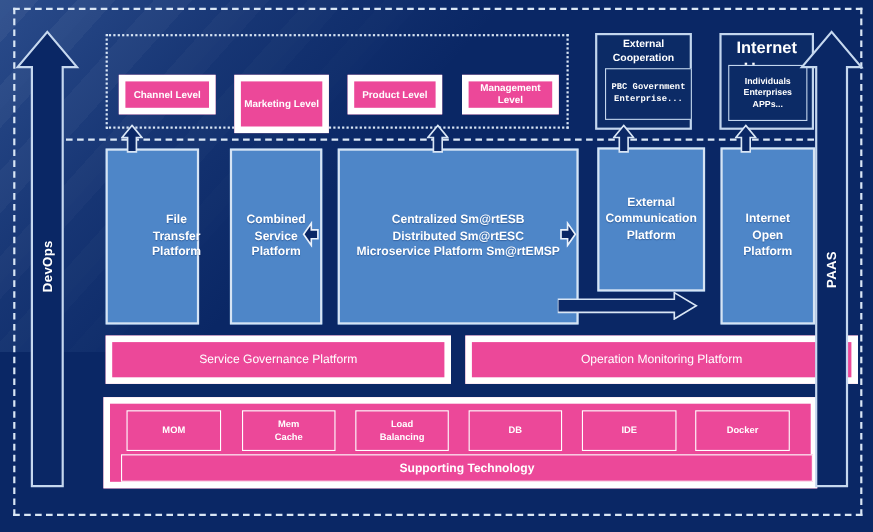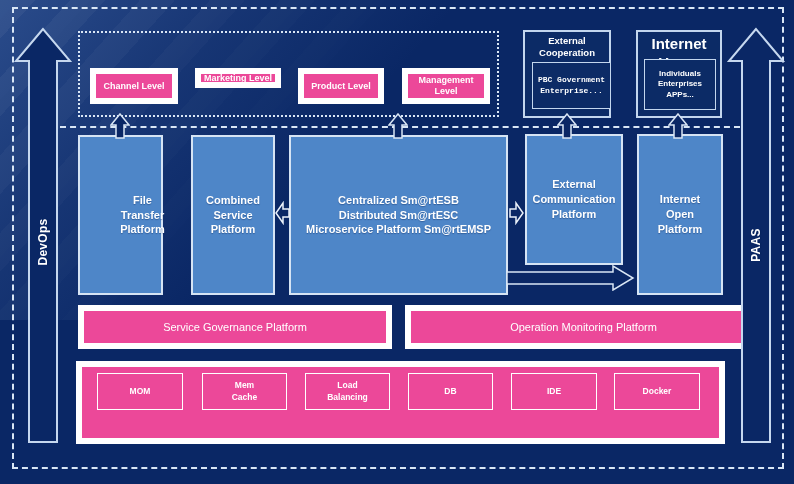--- a/index.html
+++ b/index.html
@@ -10,21 +10,21 @@
     color:#ffffff;
   }
   .glow { position:absolute; left:0; top:0; width:460px; height:320px; z-index:0;
     background:linear-gradient(132deg, rgba(95,135,200,0.38) 0%, rgba(95,135,200,0.15) 32%, rgba(95,135,200,0) 62%); }
   .streaks { position:absolute; left:0; top:0; width:460px; height:320px; z-index:0;
     background:repeating-linear-gradient(132deg, rgba(255,255,255,0.05) 0 26px, rgba(255,255,255,0) 26px 52px);
     -webkit-mask-image:linear-gradient(132deg,#000 0%, transparent 62%);
     mask-image:linear-gradient(132deg,#000 0%, transparent 62%); }
   .outer-dashed { position:absolute; left:12px; top:7px; width:768px; height:458px;
     border:2px dashed #D9E6F5; z-index:1; }
-  .abs { position:absolute; }
+  .abs { position:absolute;margin-left:18px; }
   .dark-box { background:#ec4899; border:6px solid #ffffff; box-sizing:border-box;
     display:flex; align-items:center; justify-content:center; text-align:center; z-index:2; }
   .blue-box { background:#4E86C8; border:2px solid #D6E4F4; box-sizing:border-box;
     display:flex; flex-direction:column; align-items:center; justify-content:center;
     text-align:center; z-index:2; text-shadow:0 1px 1px rgba(0,30,80,0.35); }
   .levels-container { border:2px dotted #D9E6F5; box-sizing:border-box; z-index:1; }
   .level-label { font-size:9px; font-weight:bold; line-height:1.2; }
   .plat-label { font-size:11px; font-weight:600; line-height:1.35; }
   .top-box { background:#0C2B66; border:2px solid #C3D6EE; box-sizing:border-box; z-index:2; text-align:center; }
   .top-title { font-size:9.5px; font-weight:700; line-height:1.25; padding-top:3px; }
@@ -58,21 +58,21 @@
 
   <svg class="arrow-svg" style="left:726px; top:27px;" width="60" height="418" viewBox="0 0 60 418">
     <polygon points="30,2 3,34 16,34 16,415 44,415 44,34 57,34" fill="#0A2765" stroke="#C6D8EF" stroke-width="2" stroke-linejoin="miter"></polygon>
   </svg>
   <div class="rail-label" style="left:756px; top:245px;">PAAS</div>
 
   <div class="abs levels-container" style="left:78px; top:31px; width:421px; height:86px;"></div>
   <div class="abs dark-box level-label" style="left:90px; top:68px; width:88px; height:36px;">
     <span>Channel Level</span>
   </div>
-  <div class="abs dark-box level-label" style="left:195px; top:68px; width:86px; height:20px;justify-content:center;">
+  <div class="abs dark-box level-label" style="left:195px; top:68px; width:86px; height:53px;justify-content:center;">
     <span>Marketing Level</span>
   </div>
   <div class="abs dark-box level-label" style="left:298px; top:68px; width:86px; height:36px;text-align:center;">
     <span>Product Level</span>
   </div>
   <div class="abs dark-box level-label" style="left:402px; top:68px; width:88px; height:36px;">
     <span>Management Level</span>
   </div>
 
   <div class="abs top-box" style="left:523px; top:30px; width:88px; height:88px;">
@@ -145,14 +145,17 @@
   </div>
   <div class="abs dark-box small-label" style="left:408px; top:373px; width:85px; height:37px; border-width:1.5px;">
     <div>DB</div>
   </div>
   <div class="abs dark-box small-label" style="left:511px; top:373px; width:86px; height:37px; border-width:1.5px;">
     <div>IDE</div>
   </div>
   <div class="abs dark-box small-label" style="left:614px; top:373px; width:86px; height:37px; border-width:1.5px;">
     <div>Docker</div>
   </div>
+  <div class="abs dark-box bar-label" style="left:92px; top:413px; width:629px; height:25px; border-width:1.5px;">
+    <span>Supporting Technology</span>
+  </div>
 
 </div>
 
 </body></html>

